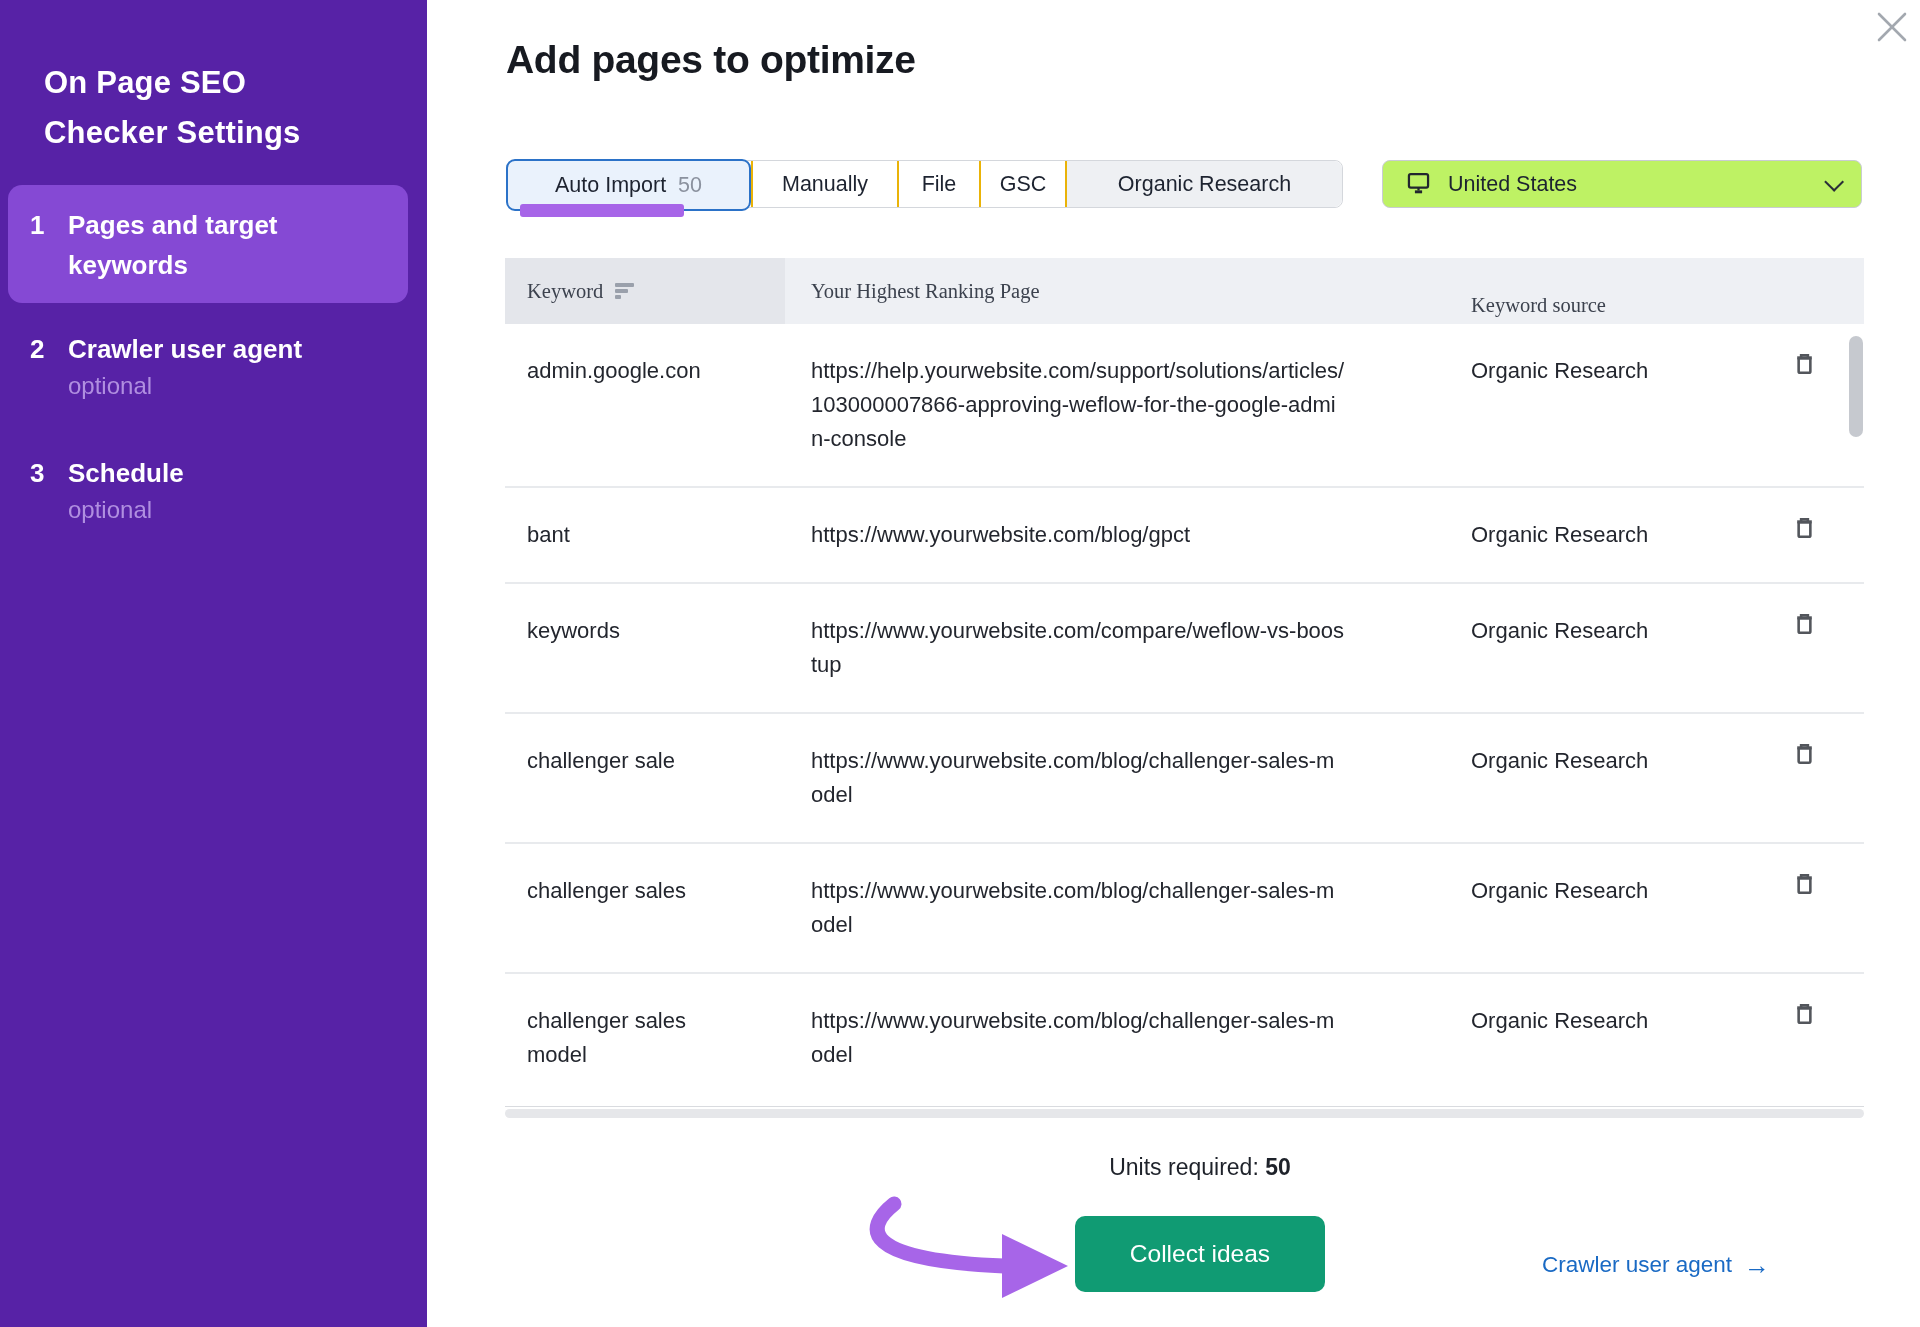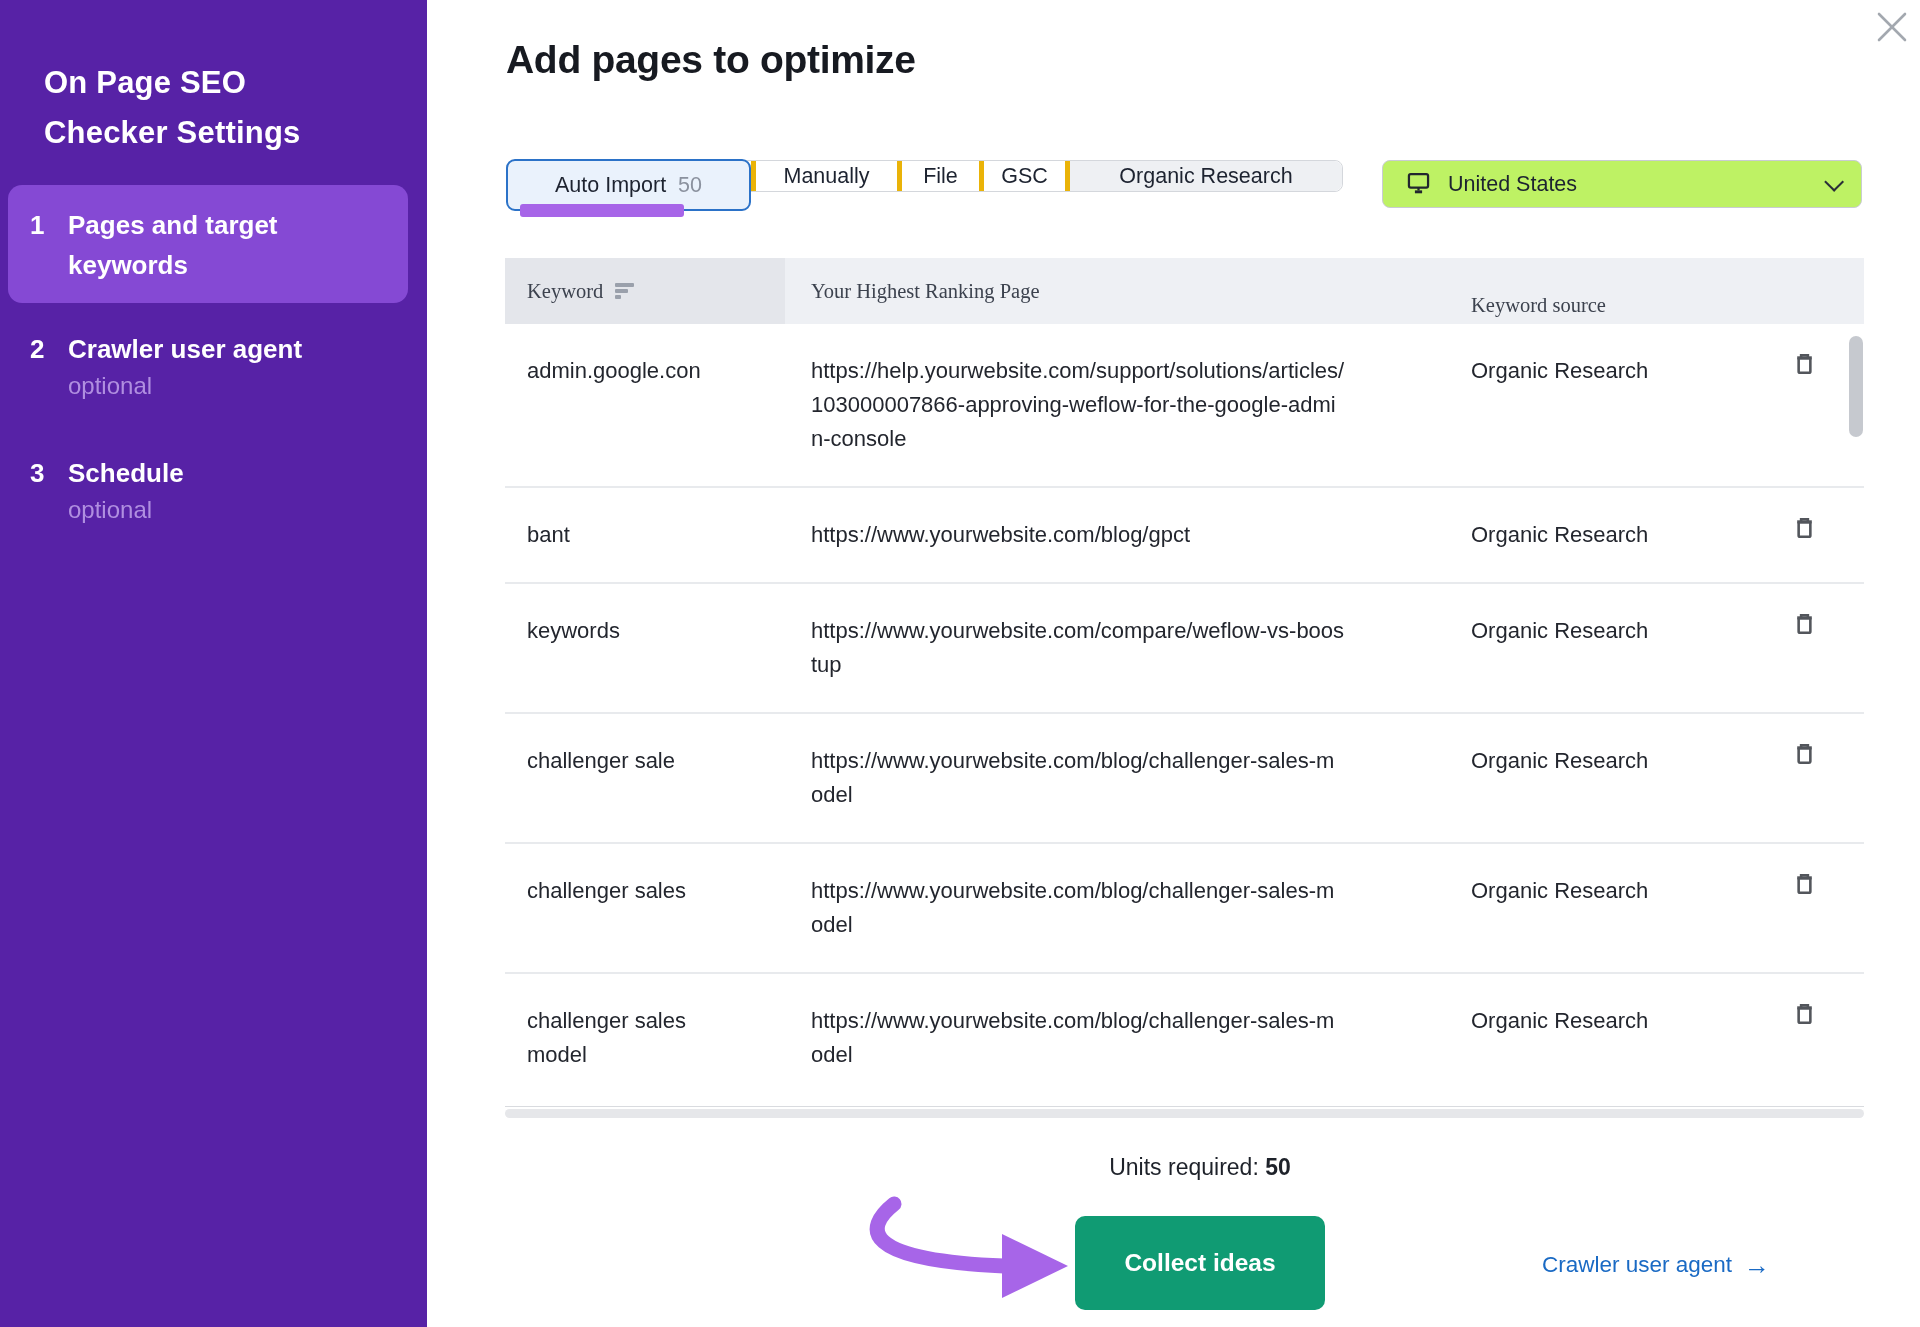--- a/index.html
+++ b/index.html
@@ -18,24 +18,24 @@
   .step .opt{font-size:24px;font-weight:400;color:#B08FE0;line-height:34px;}
   .step.active{background:#8549D4;}
   .step.s2{margin-top:6px;}
   .step.s3{margin-top:12px;}
   
   .close-btn{position:absolute;left:1868px;top:4px;width:48px;height:48px;border:none;background:transparent;cursor:pointer;padding:0;}
   
   .page-title{position:absolute;left:506px;top:38px;margin:0;
     font-size:39px;font-weight:800;color:#171a21;letter-spacing:-.3px;}
   
-  .tabs{position:absolute;left:506px;top:160px;height:32px;display:flex;
+  .tabs{position:absolute;left:506px;top:160px;height:48px;display:flex;
     border:1px solid #D4D7DC;border-radius:8px;background:#ffffff;box-sizing:border-box;}
   .tab{display:flex;align-items:center;justify-content:center;font-size:21.5px;color:#1d2330;
-    box-sizing:border-box;border-left:5px solid #eab308;cursor:pointer;background:#ffffff;}
+    box-sizing:border-box;border-left:2px solid #eab308;cursor:pointer;background:#ffffff;}
   .tab:first-child{border-left:none;}
   .tab.t-auto{width:244px;}
   .tab.t-manually{width:146px;}
   .tab.t-file{width:82px;justify-content:center;}
   .tab.t-gsc{width:86px;}
   .tab.t-organic{width:277px;background:#EEF0F3;border-radius:0 8px 8px 0;}
   .tab.active{position:relative;margin:-2px 0 -2px -1px;height:52px;width:245px;
     background:#EAF2FC;border:2px solid #2B72C8;border-radius:9px;z-index:2;}
   .tab .count{margin-left:12px;color:#8A919E;}
   .tab-underline{position:absolute;left:520px;top:204px;width:164px;height:13px;
@@ -66,22 +66,22 @@
   .c-page{padding-left:26px;padding-right:100px;word-break:break-all;}
   .c-src{padding-left:26px;}
   .c-del{padding:22px 0 0 12px;}
   .trash-btn{border:none;background:transparent;padding:4px;cursor:pointer;}
   .vscroll-thumb{position:absolute;left:1849px;top:336px;width:14px;height:101px;background:#C6C9CF;border-radius:7px;}
   .hscroll{margin-top:4px;border-top:1px solid #D9DBDF;padding-top:2px;}
   .hscroll .track{height:9px;background:#E6E7EA;border-radius:5px;}
   
   .units{position:absolute;left:1040px;top:1154px;width:320px;text-align:center;font-size:23px;color:#1e222a;}
   .units b{font-weight:700;}
-  .collect-btn{position:absolute;left:1075px;top:1216px;width:250px;height:94px;
-    background:#109B73;border:none;border-radius:10px;color:#ffffff;font-size:24.5px;font-weight:700;
+  .collect-btn{position:absolute;left:1075px;top:1216px;width:250px;height:76px;
+    background:#109B73;border:none;border-radius:10px;color:#ffffff;font-size:24.5px;font-weight:400;
     font-family:inherit;cursor:pointer;}
   .anno-arrow{position:absolute;left:856px;top:1196px;}
   .crawler-link{position:absolute;left:1542px;top:1252px;display:flex;align-items:center;gap:12px;
     font-size:22.5px;color:#1A6AC4;text-decoration:none;cursor:pointer;}
   .crawler-link .arr{font-size:26px;font-weight:700;line-height:22px;}
 </style>
 </head>
 <body>
 
 <div class="app">

